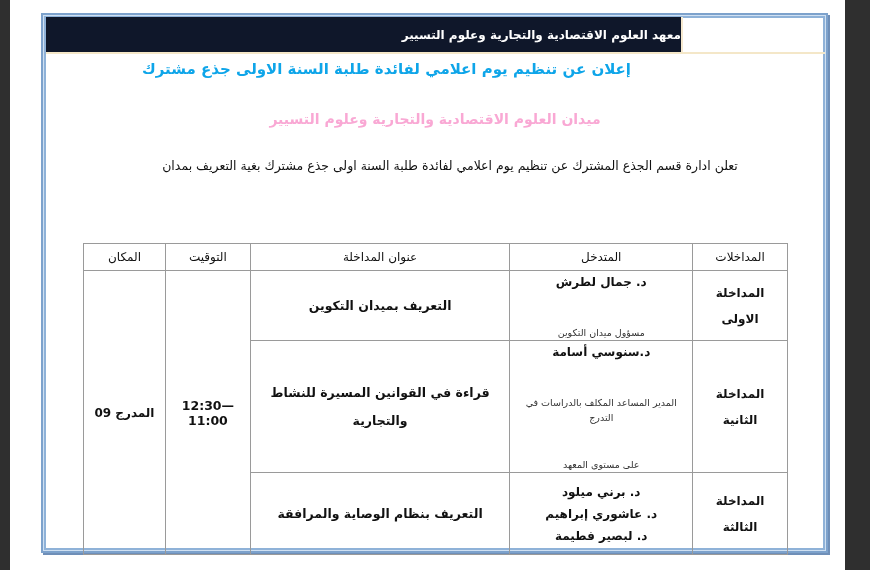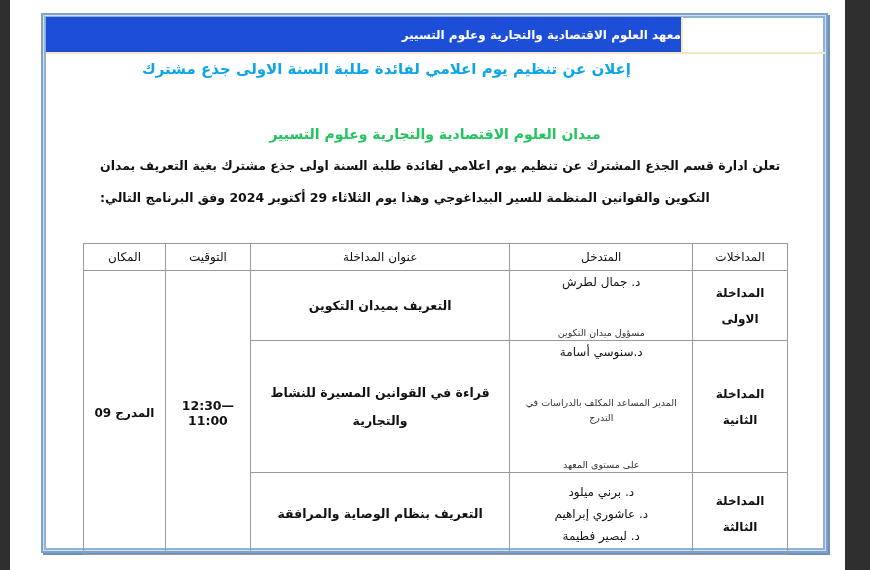--- a/index.html
+++ b/index.html
@@ -18,61 +18,61 @@
     border:2px solid #7da2cc;
     box-shadow: inset 0 0 0 1px #cfe0f2, inset 0 0 0 3px #8fb2d8, 2px 2px 0 #6f8fb8;
     box-sizing:border-box;
   }
   .header-bar {
     position:absolute; left:46px; top:17px; width:779px; height:35px;
     display:flex; direction:ltr;
     border-bottom:2px solid #f4e7c8;
   }
   .hb-orange {
-    flex:0 0 637px; background:#1d4ed8; color:#fff;
+    flex:0 0 637px; background:#0f172a; color:#fff;
     display:flex; align-items:center; justify-content:flex-start;
     padding-left:6px; box-sizing:border-box;
     font-weight:bold; font-size:12px; direction:rtl;
     border-right:2px solid #f6e9cf;
   }
   .hb-orange span { direction:rtl; }
   .hb-green {
     flex:1; background:#9bbb59; color:#f3f7e6;
     display:flex; align-items:center; justify-content:center;
     font-size:15px; font-family:"Liberation Sans", sans-serif;
   }
   .title1 {
     position:absolute; left:60px; width:765px; top:60px;
     text-align:center; direction:rtl;
     font-weight:bold; font-size:15px; color:#0ea5e9;
   }
   .title1 span { position:relative; left:-56px; }
   .title2 {
-    position:absolute; left:60px; width:750px; top:126px;
+    position:absolute; left:60px; width:750px; top:111px;
     text-align:center; direction:rtl;
-    font-weight:bold; font-size:14px; color:#22c55e;
+    font-weight:bold; font-size:14px; color:#f9a8d4;
   }
   .intro {
     position:absolute; right:70px; width:700px; top:150px;
-    direction:rtl; text-align:left;
-    font-weight:bold; font-size:12.5px; color:#111; line-height:32px;
+    direction:rtl; text-align:center;
+    font-weight:normal; font-size:12.5px; color:#111; line-height:32px;
   }
   table.prog {
     position:absolute; left:83px; top:243px; width:705px; height:234px;
     border-collapse:collapse; direction:rtl;
     font-size:12px; color:#111;
   }
   table.prog td, table.prog th {
     border:1px solid #9a9a9a; text-align:center; vertical-align:middle;
     padding:0 4px;
   }
   table.prog th { font-weight:normal; height:26px; font-size:12px; }
   .bold { font-weight:bold; }
   .sub { font-size:9.5px; color:#333; font-weight:normal; line-height:15px; display:block;margin-top:32px; }
-  .name { font-weight:normal; display:block; line-height:22px; font-size:12px; }
+  .name { font-weight:bold; display:block; line-height:22px; font-size:12px; }
   .lbl { font-weight:bold; line-height:26px; display:block; }
   .topic { font-weight:bold; line-height:28px; font-size:12.5px;border-radius:27px; }
   .time { font-weight:bold; direction:ltr; font-family:"DejaVu Sans", sans-serif; font-size:12.5px; }
 </style>
 </head>
 <body>
 
 <div class="page"></div>
 <div class="frame"></div>
 
@@ -82,21 +82,20 @@
   </div>
 </div>
 
 <div class="title1">
   <span>إعلان عن تنظيم يوم اعلامي لفائدة طلبة السنة الاولى جذع مشترك</span>
 </div>
 <div class="title2">ميدان العلوم الاقتصادية والتجارية وعلوم التسيير</div>
 
 <div class="intro">
   <div>تعلن ادارة قسم الجذع المشترك عن تنظيم يوم اعلامي لفائدة طلبة السنة اولى جذع مشترك بغية التعريف بمدان</div>
-  <div>التكوين والقوانين المنظمة للسير البيداغوجي وهذا يوم الثلاثاء 29 أكتوبر 2024 وفق البرنامج التالي:</div>
 </div>
 
 <table class="prog">
   <colgroup>
     <col style="width:95px">
     <col style="width:183px">
     <col style="width:260px">
     <col style="width:85px">
     <col style="width:82px">
   </colgroup>

